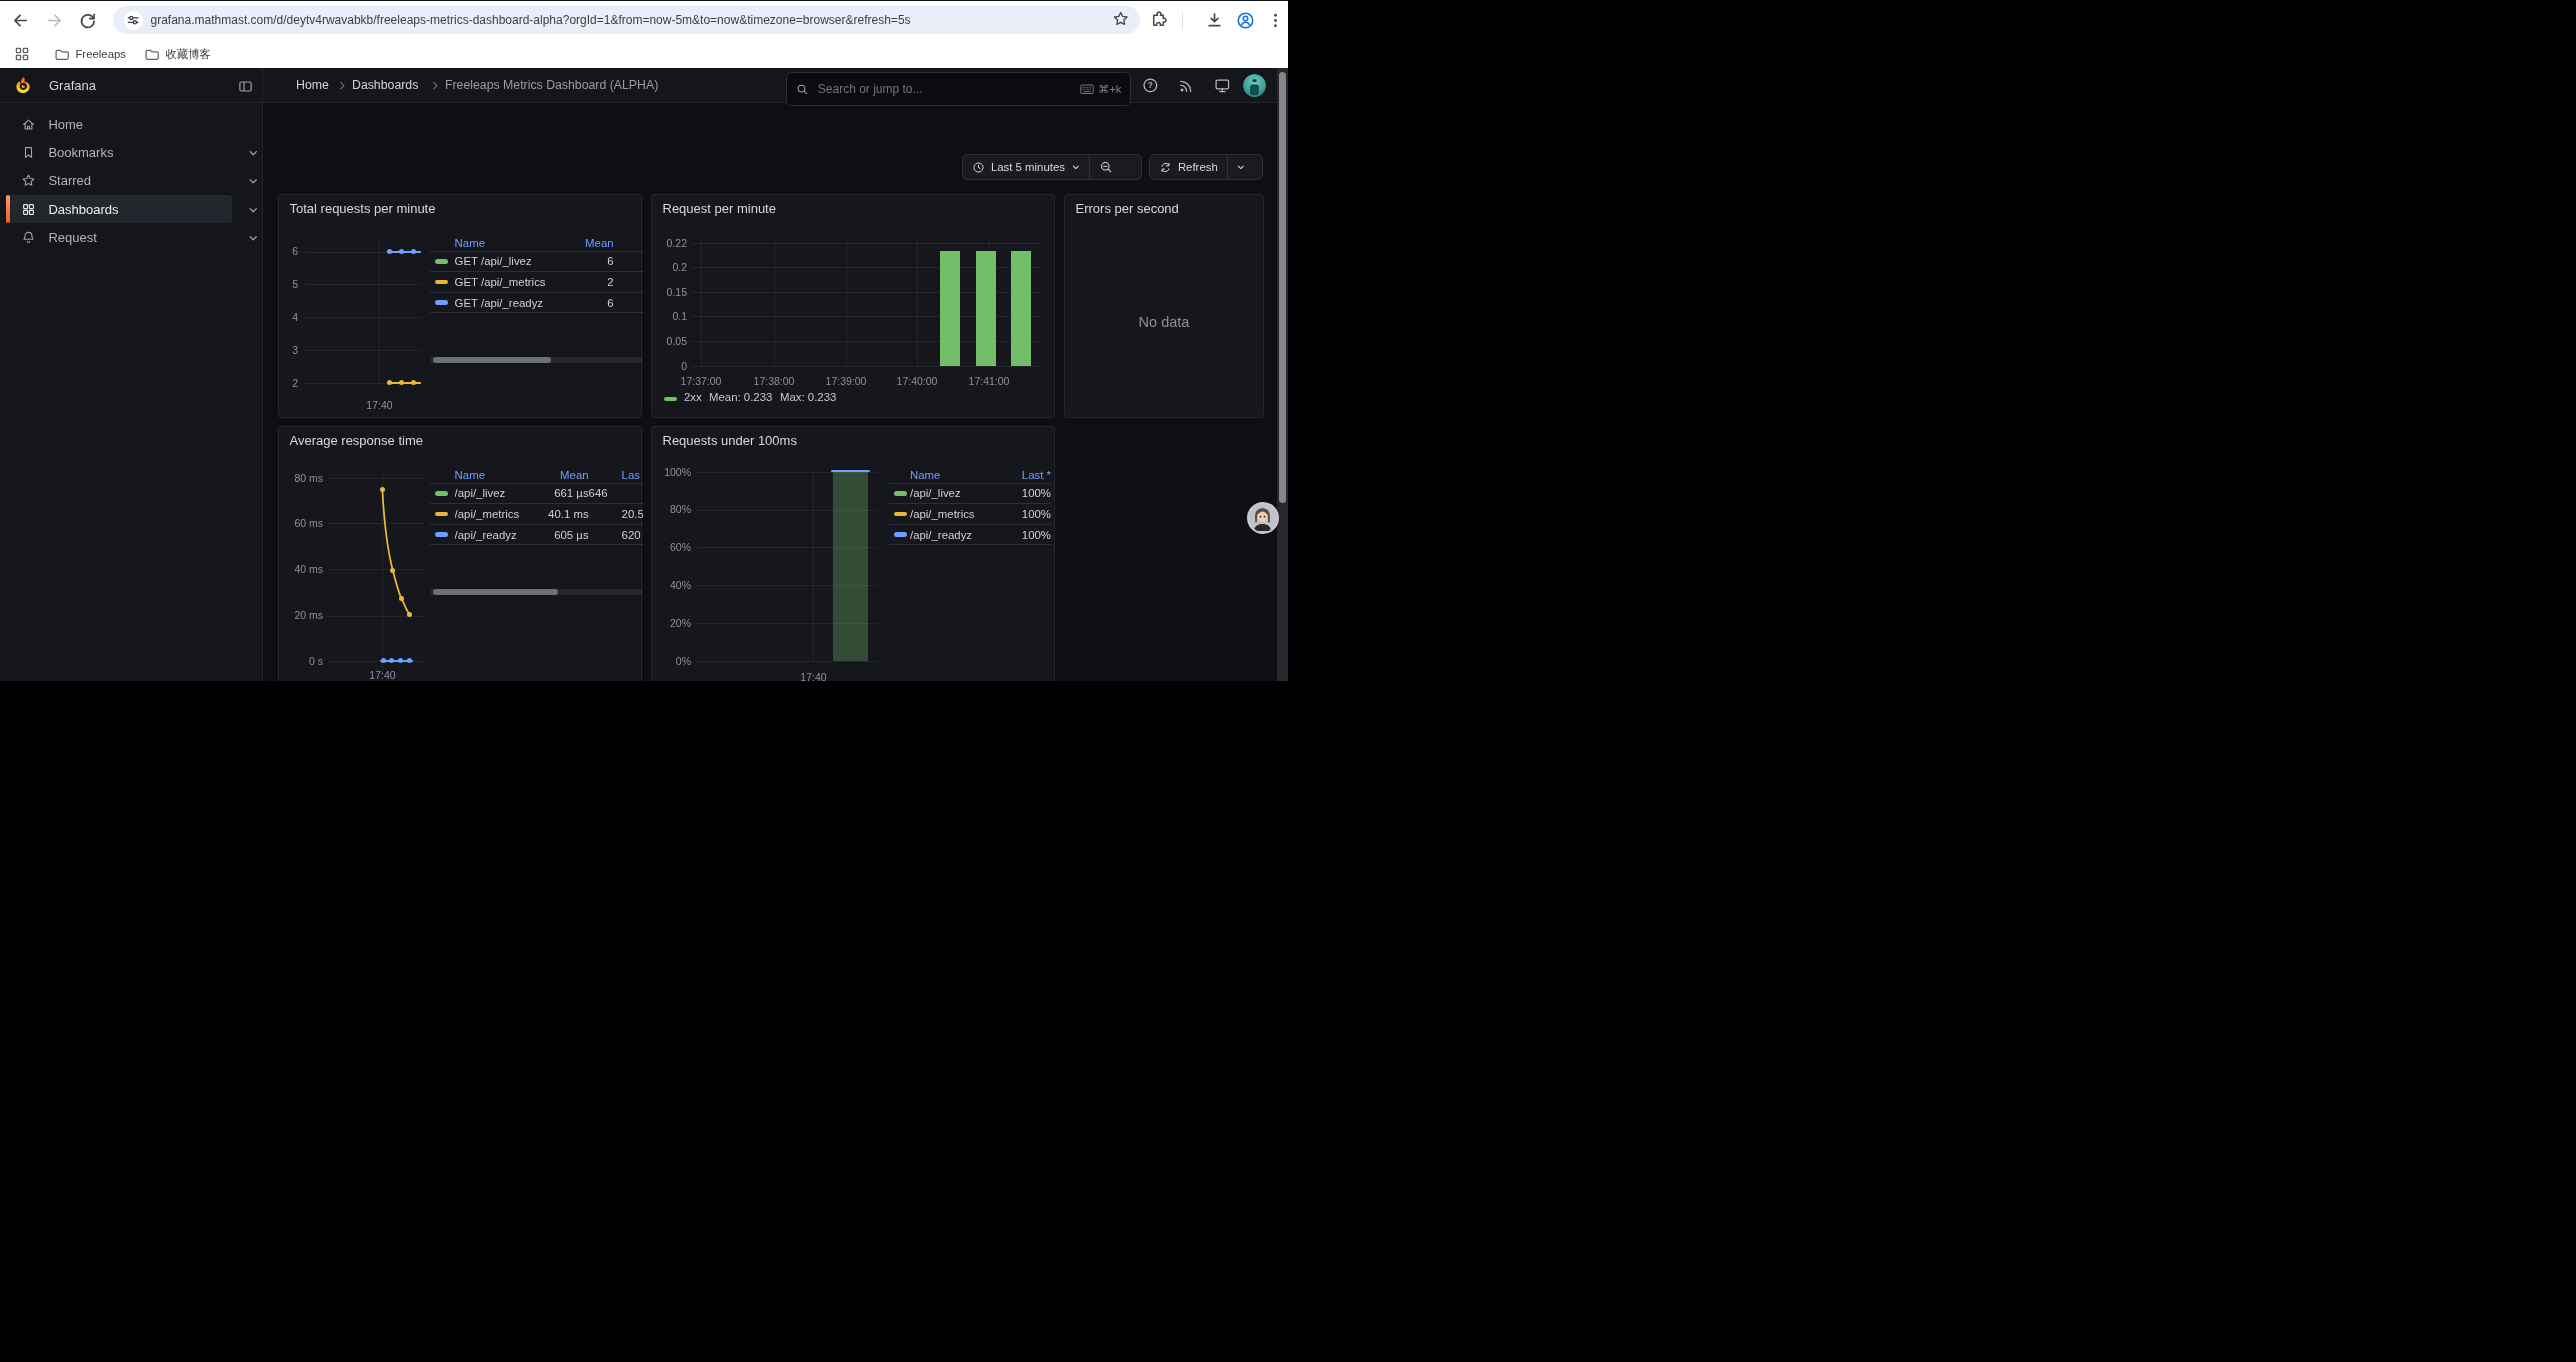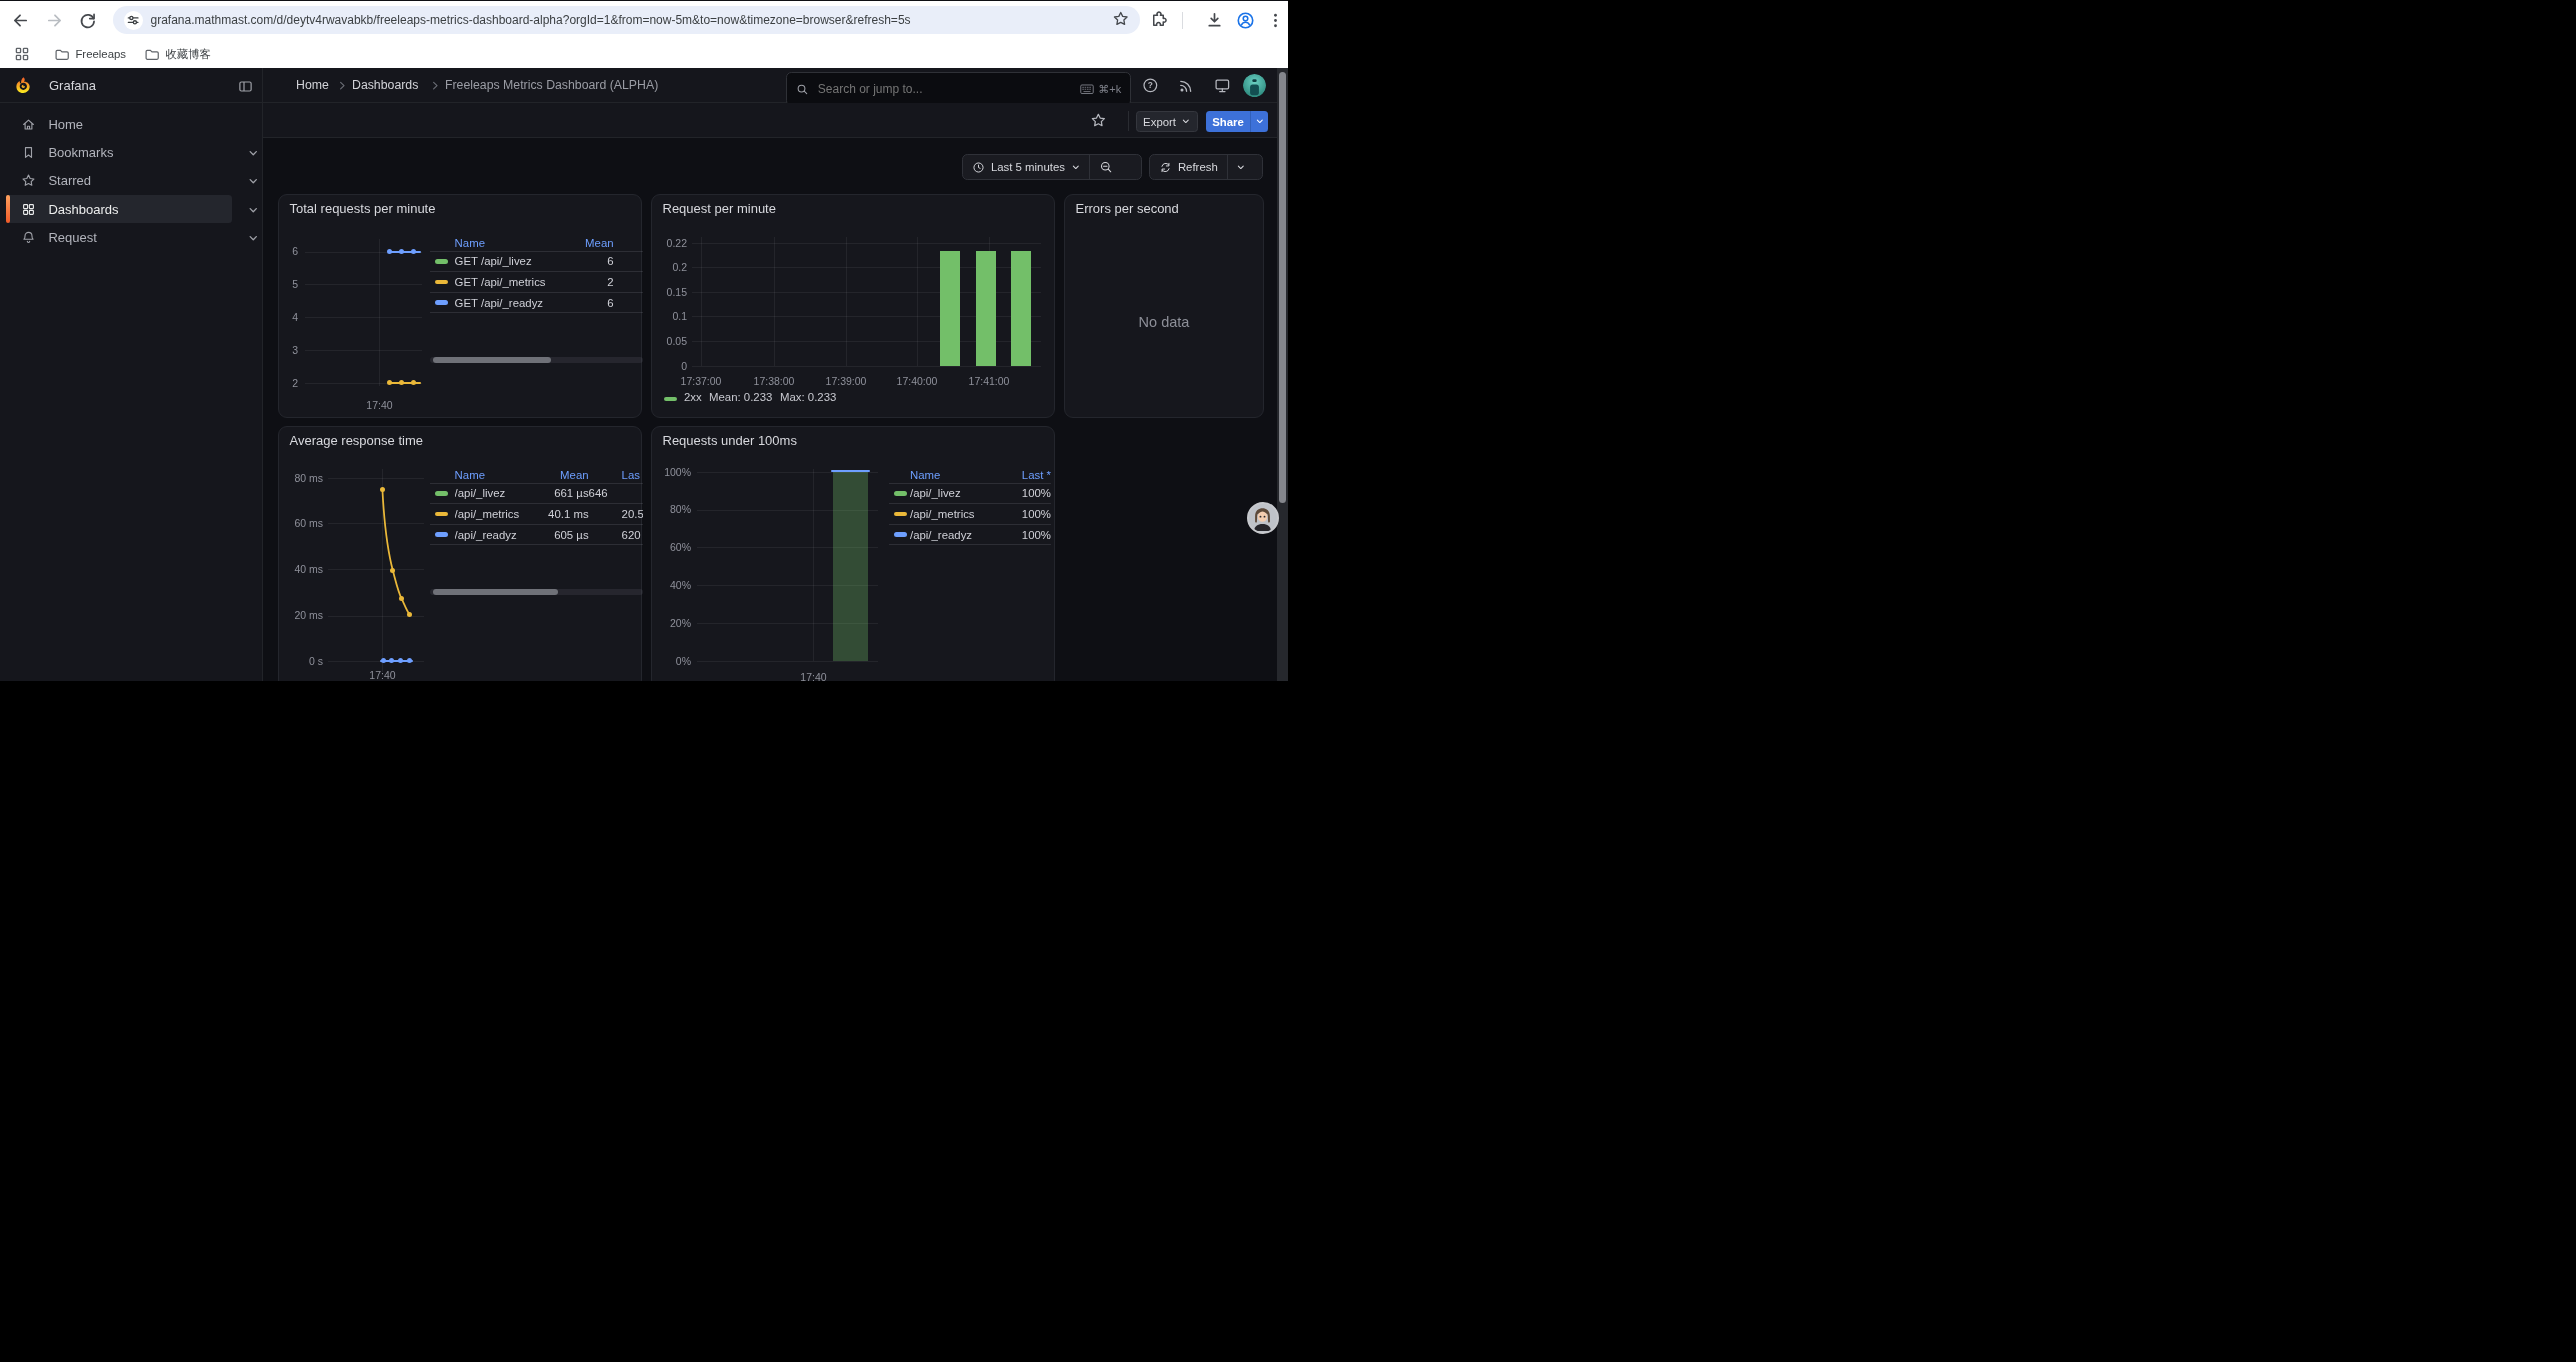--- a/index.html
+++ b/index.html
@@ -50,21 +50,21 @@
   .btn{position:absolute;top:8px;height:21px;border-radius:3.5px;display:flex;align-items:center;justify-content:center;
     font-size:11.4px;cursor:pointer;}
   .btn.secondary{background:#24262d;border:0.9px solid #35373e;color:#d8d9de;gap:5.3px;}
   .btn.primary{background:#3D71D9;color:#fff;font-weight:bold;}
 
   .tgroup{position:absolute;top:86px;height:26px;display:flex;background:#1a1b21;border:0.9px solid #2f3138;border-radius:5.3px;color:#d8d9de;font-size:11.4px;}
   .tseg{display:flex;align-items:center;padding:0 8.8px;gap:6.1px;cursor:pointer;}
   .tseg+.tseg{border-left:0.9px solid #2f3138;}
 
   
-  .panel{position:absolute;background:#16171d;border:0.9px solid #24262d;border-radius:9px;}
+  .panel{position:absolute;background:#16171d;border:0.9px solid #24262d;border-radius:3px;}
   .ptitle{position:absolute;left:10.5px;top:6.1px;font-size:13px;font-weight:500;color:#d8d9de;white-space:nowrap;cursor:pointer;}
   .yt{position:absolute;text-align:right;font-size:10.5px;color:#8f919b;line-height:12.3px;}
   .xt{position:absolute;text-align:center;font-size:10.5px;color:#8f919b;line-height:12.3px;}
   .hg{position:absolute;height:0.9px;background:rgba(204,204,220,0.08);}
   .vg{position:absolute;width:0.9px;background:rgba(204,204,220,0.08);}
   .seg{position:absolute;height:1.8px;border-radius:0.9px;}
   .dot{position:absolute;width:5.3px;height:5.3px;border-radius:50%;}
   .bar{position:absolute;background:#73BF69;}
   .pill{display:inline-block;width:12.3px;height:4.4px;border-radius:2.6px;}
   .legend{position:absolute;font-size:11.4px;}
@@ -301,42 +301,20 @@
                   <stop offset="1" stop-color="#1f7a6f"></stop>
                 </radialGradient>
               </defs>
               <circle cx="13" cy="13" r="13" fill="url(#av1)"></circle>
               <rect x="8" y="12" width="10" height="12" rx="3" fill="#134f52"></rect>
               <rect x="10.5" y="6" width="5" height="3" rx="1.5" fill="#0e3e41"></rect>
             </svg>
         </div>
       </div>
 
-      <div class="gf-toolbar">
-        <div class="hicon" style="left:825px;top:7px;">
-          <svg width="16.7" height="16.7" viewBox="0 0 20 20">
-              <path d="M10 2.8 L12.2 7.3 17.2 8 13.6 11.5 14.4 16.4 10 14.1 5.6 16.4 6.4 11.5 2.8 8 7.8 7.3 Z" stroke="#b6b8bf" stroke-width="1.5" fill="none" stroke-linejoin="round"></path>
-            </svg>
-        </div>
-        <div class="vsep-l" style="left:865px;top:8px;height:20px;background:#2a2c32;"></div>
-        <div class="btn secondary" style="left:873px;width:62px;">
-          <span>Export</span>
-          <svg width="9.6" height="7" viewBox="0 0 12 10">
-              <path d="M2.5 3 L6 6.5 L9.5 3" stroke="#d8d9de" stroke-width="1.5" fill="none" stroke-linecap="round" stroke-linejoin="round"></path>
-            </svg>
-        </div>
-        <div class="btn primary" style="left:943px;width:44px;border-radius:3.5px 0 0 3.5px;">
-          <span>Share</span>
-        </div>
-        <div class="btn primary" style="left:987px;width:18.4px;border-radius:0 3.5px 3.5px 0;border-left:0.9px solid #3160ba;">
-          <svg width="9.6" height="7" viewBox="0 0 12 10">
-              <path d="M2.5 3 L6 6.5 L9.5 3" stroke="#fff" stroke-width="1.5" fill="none" stroke-linecap="round" stroke-linejoin="round"></path>
-            </svg>
-        </div>
-      </div>
 
       <div class="tgroup" style="left:699px;width:180px;">
         <div class="tseg">
           <svg width="13" height="13" viewBox="0 0 20 20">
               <circle cx="10" cy="10" r="7" stroke="#d8d9de" stroke-width="1.5" fill="none"></circle>
               <path d="M10 6.2 V10 L12.6 11.4" stroke="#d8d9de" stroke-width="1.5" fill="none" stroke-linecap="round" stroke-linejoin="round"></path>
             </svg>
           <span>Last 5 minutes</span>
           <svg width="9.6" height="7" viewBox="0 0 12 10">
               <path d="M2.5 3 L6 6.5 L9.5 3" stroke="#d8d9de" stroke-width="1.5" fill="none" stroke-linecap="round" stroke-linejoin="round"></path>

